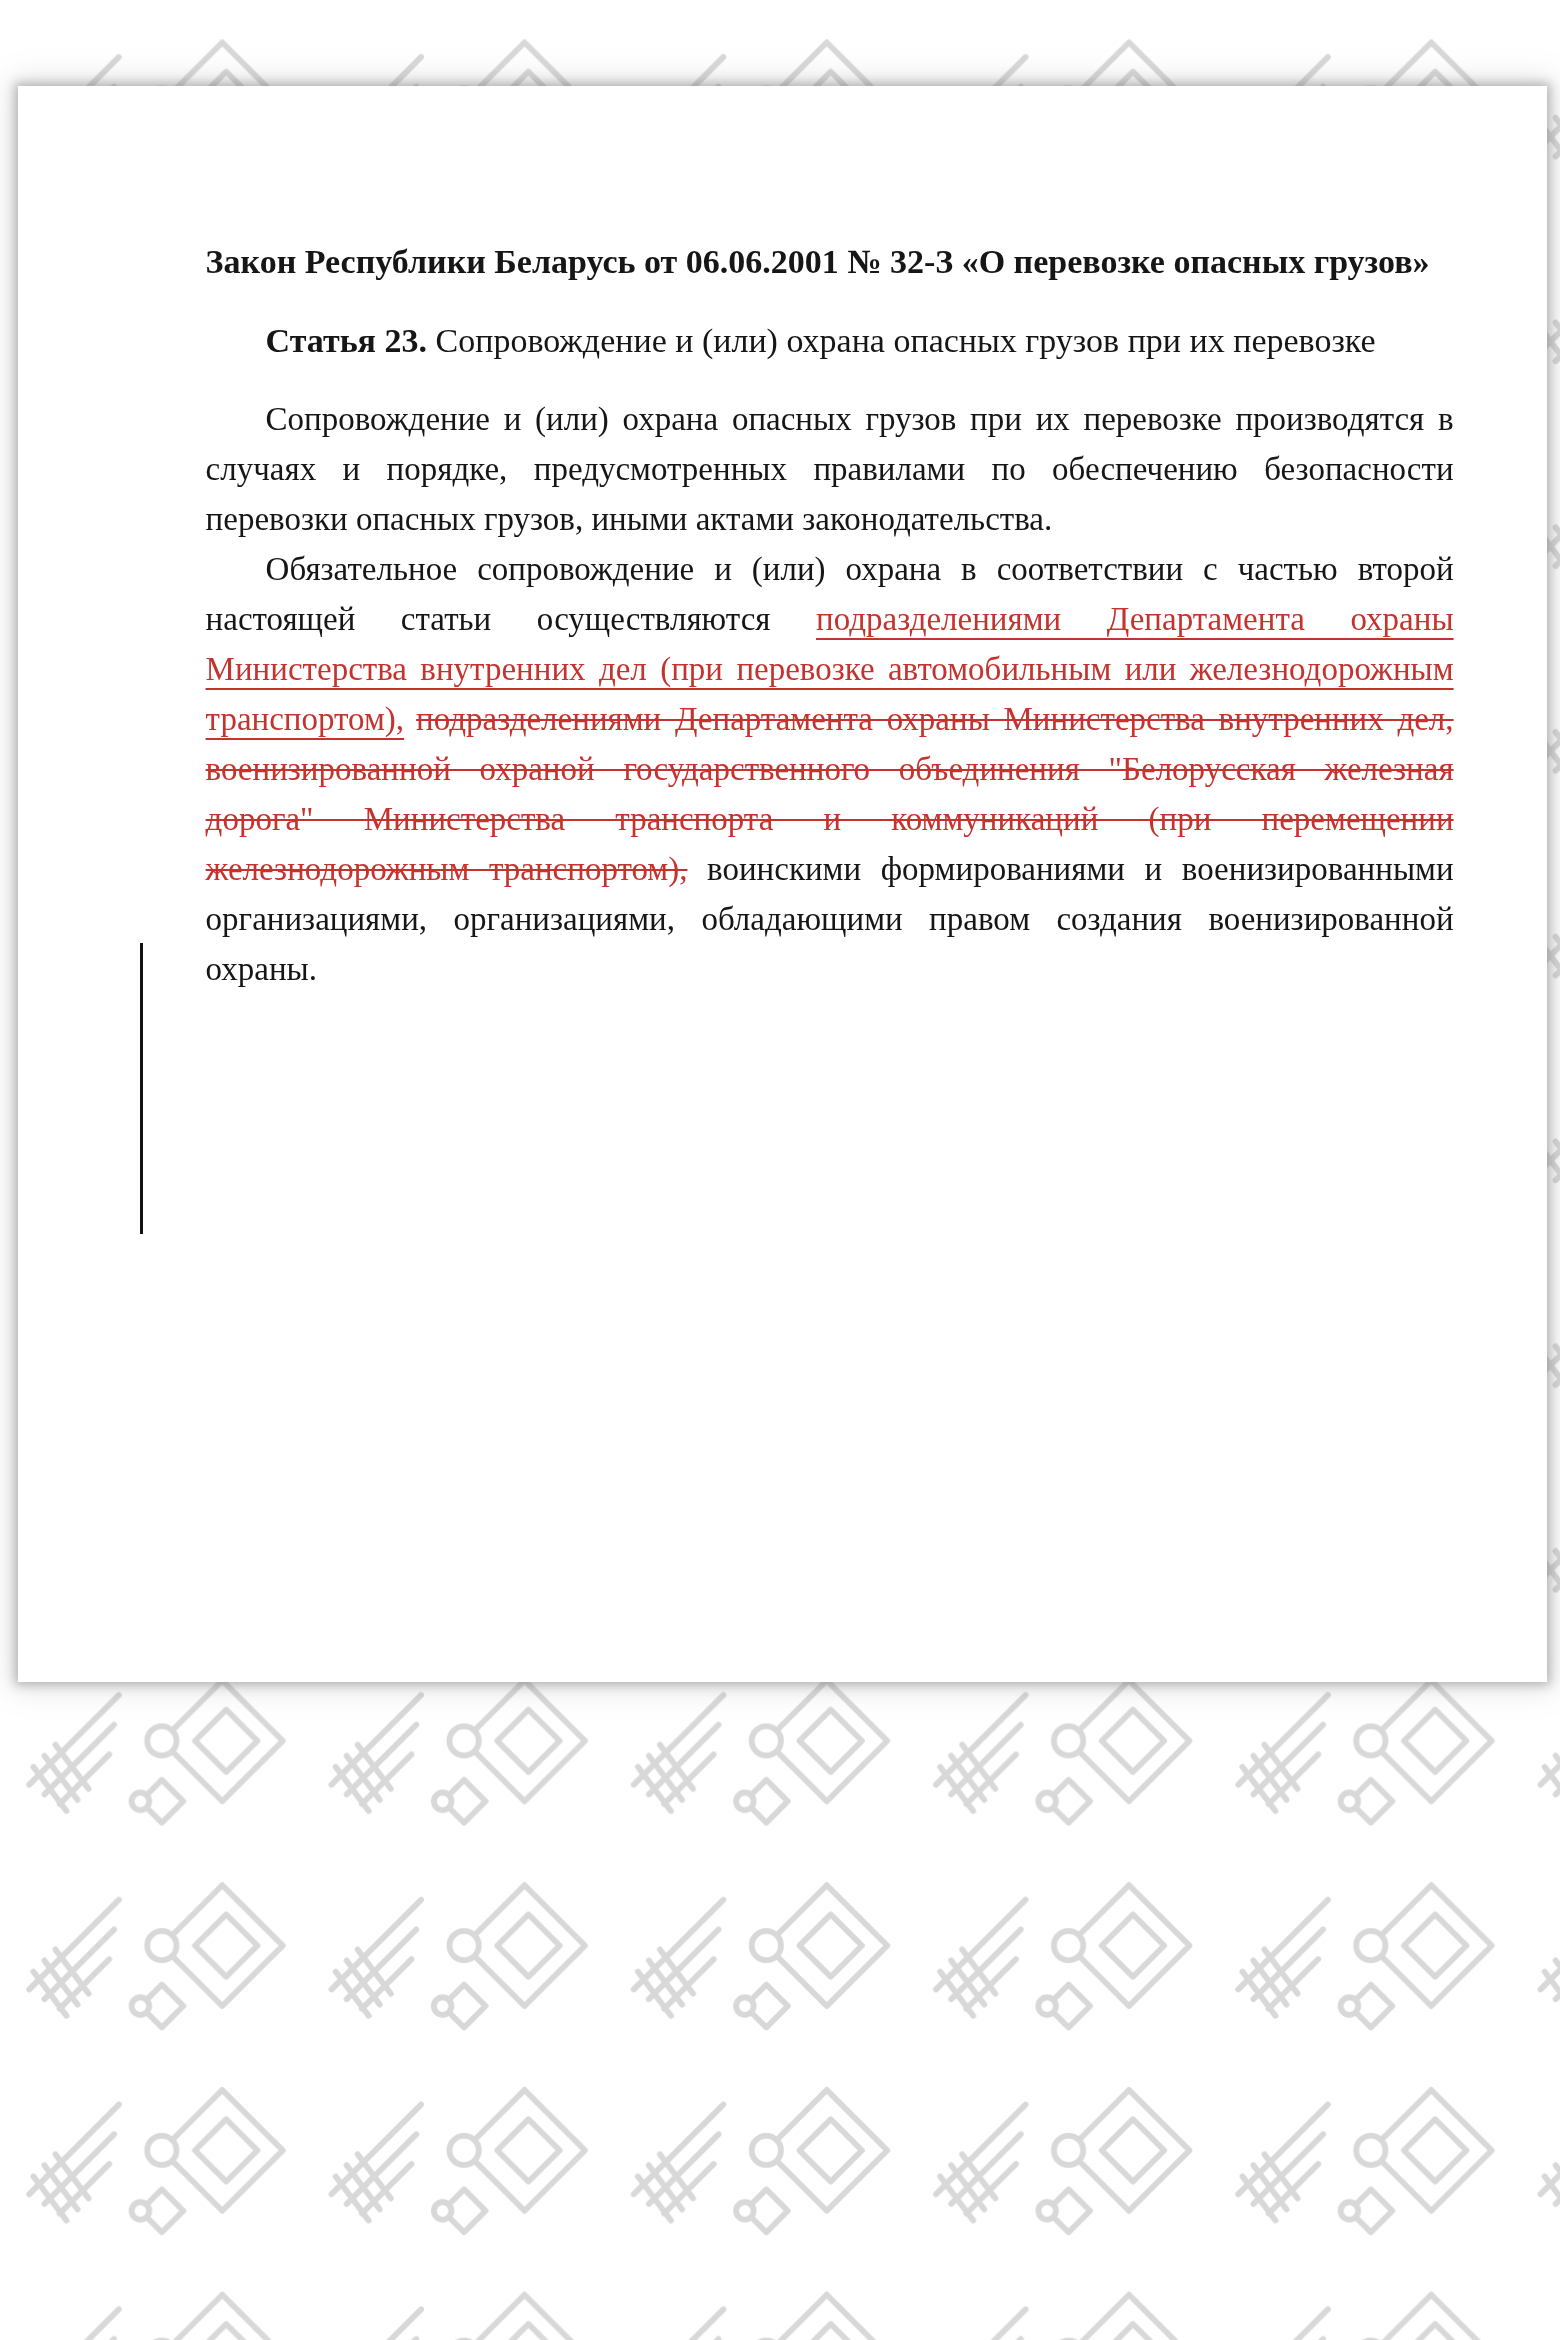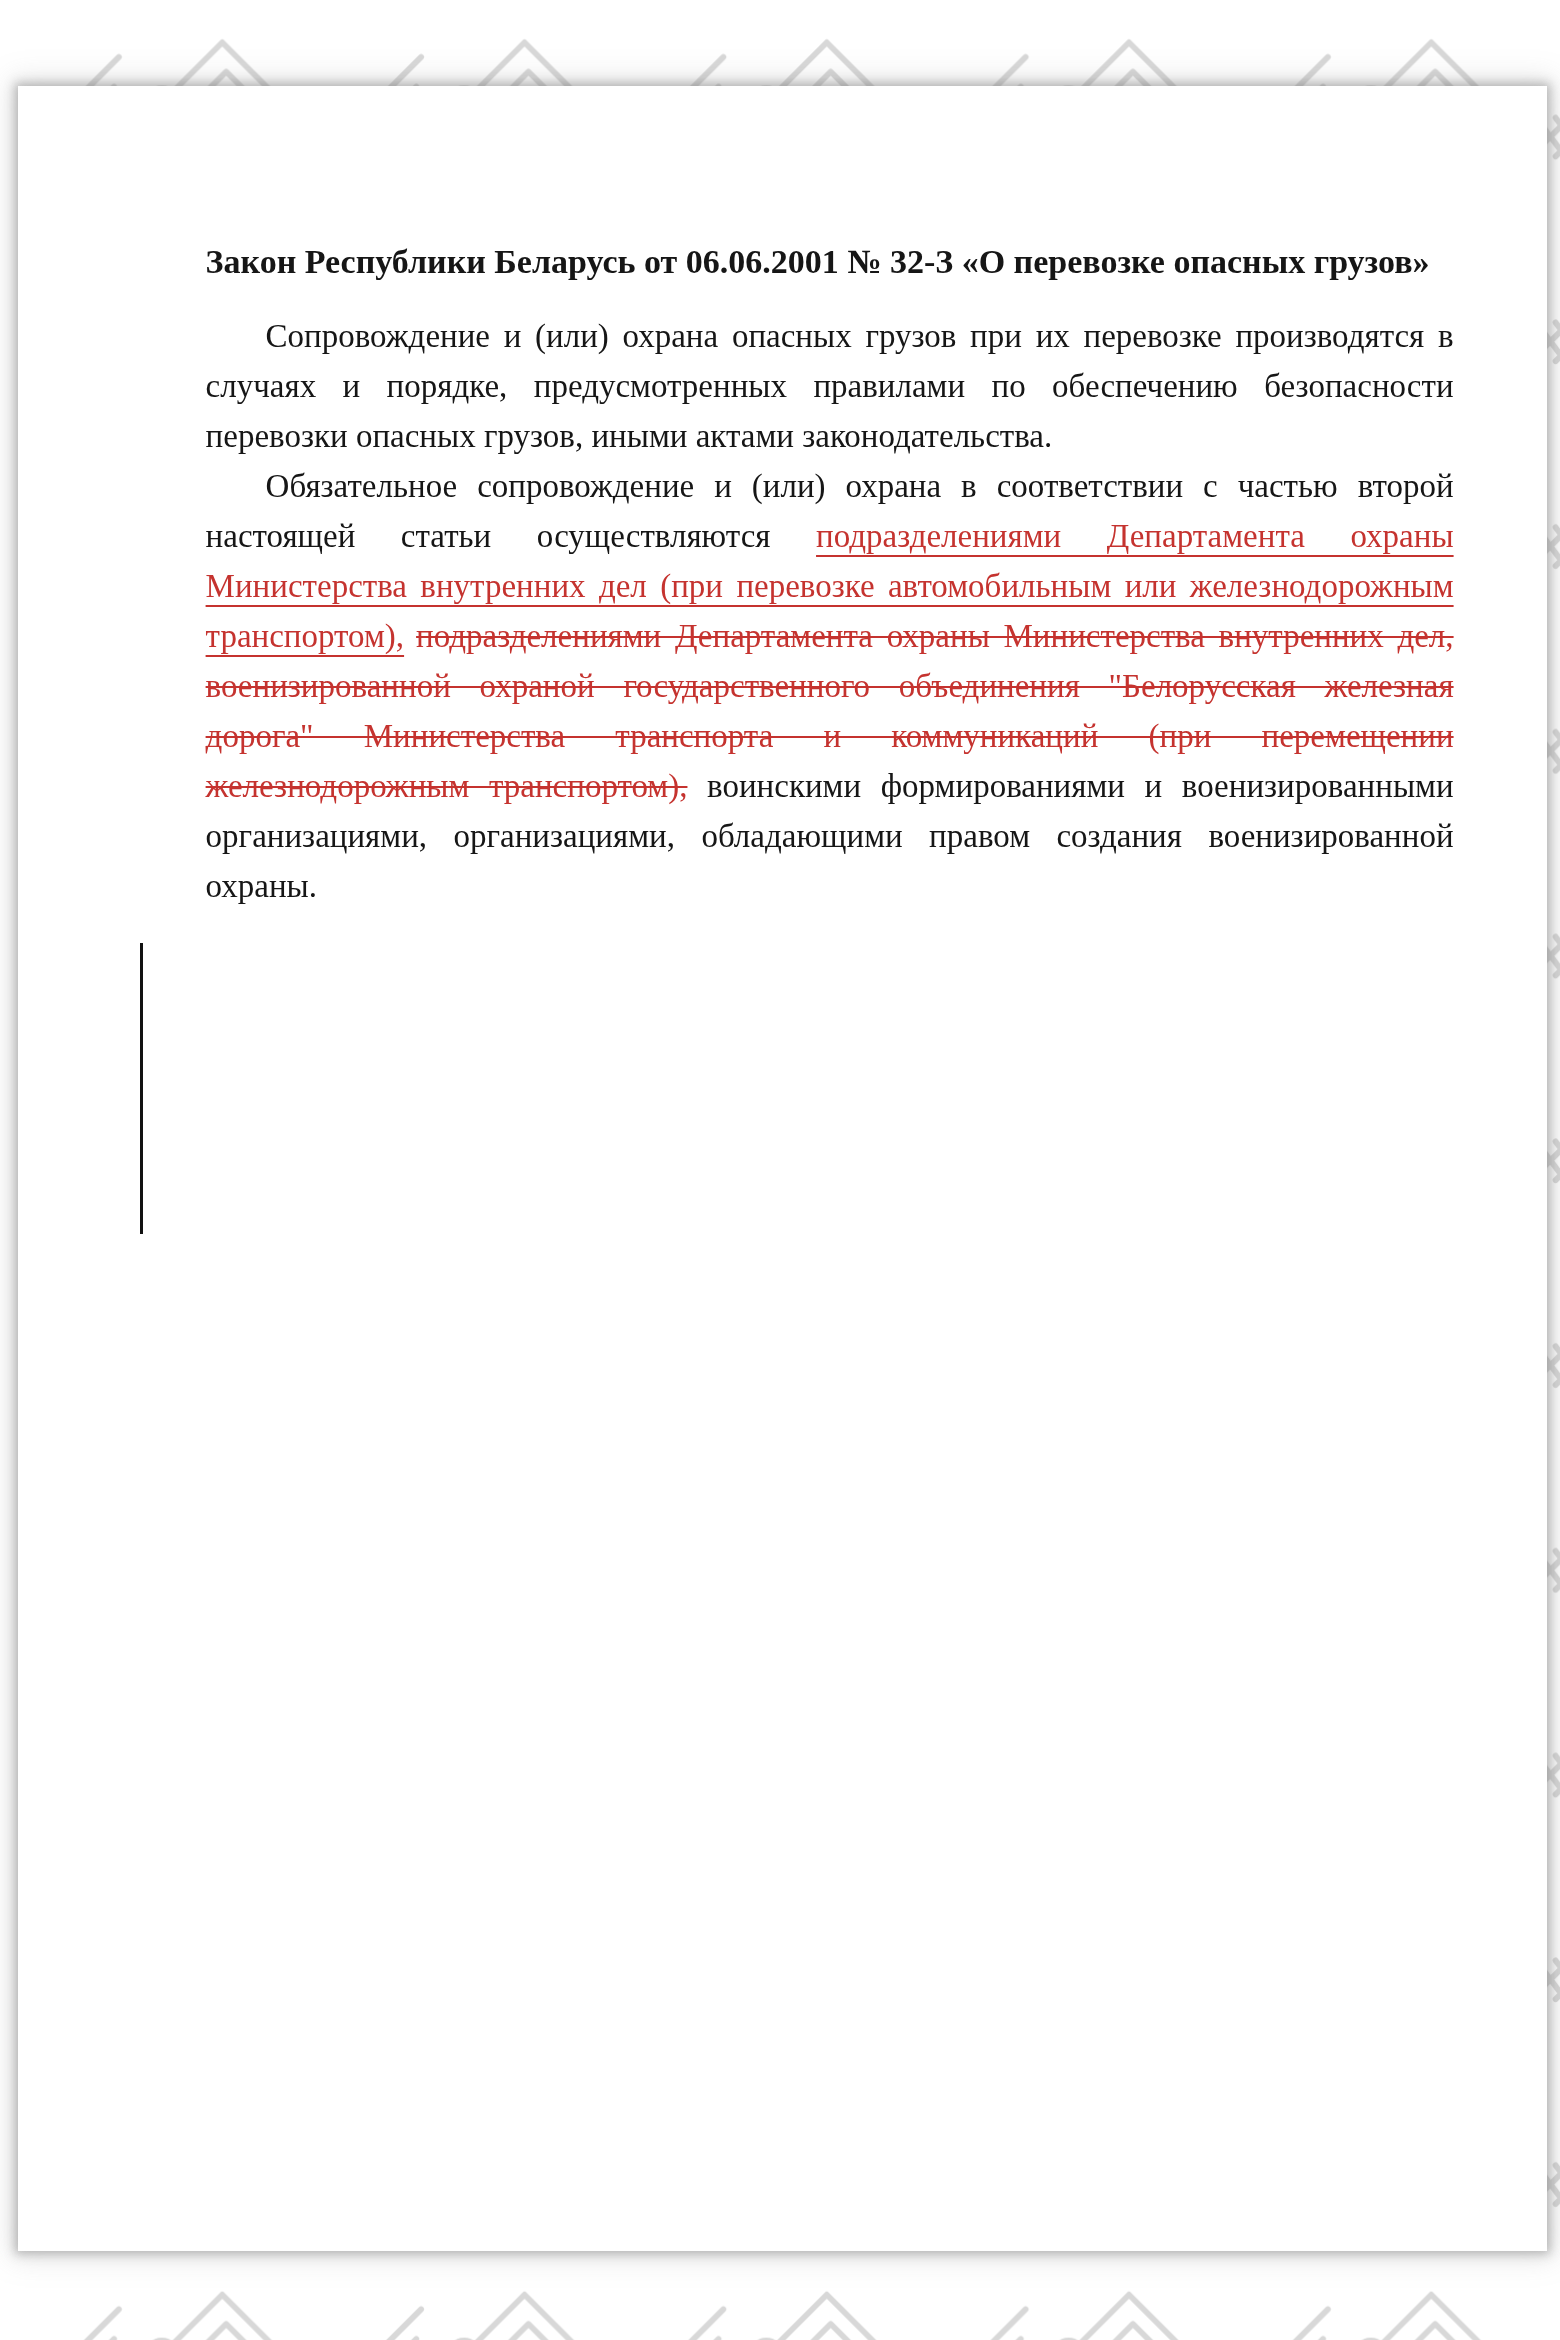--- a/index.html
+++ b/index.html
@@ -16,21 +16,21 @@
   }
   .bg{
     position:absolute;
     left:0;top:0;
     width:1560px;height:2341px;
     z-index:0;
   }
   .page{
     position:absolute;
     left:17.6px;top:86px;
-    width:1529px;height:2165px;
+    width:1529px;height:1596px;
     background:#ffffff;
     box-shadow:0 0 9.8px 2.9px rgba(110,110,110,0.45), 0 0 27px 5.9px rgba(140,140,140,0.25);
     z-index:1;
   }
   .content{
     position:absolute;
     left:188px;top:146px;
     width:1248px;
     color:var(--body-text);
     font-size:33px;
@@ -104,20 +104,21 @@
 </svg>
 
 <div class="page">
 
   <div class="change-bar"></div>
 
   <div class="content">
 
     <p class="doc-title">Закон Республики Беларусь от 06.06.2001 № 32-З «О перевозке опасных грузов»</p>
 
+    <p class="article-heading"><span class="article-label">Статья 23.</span><span> Сопровождение и (или) охрана опасных грузов при их перевозке</span></p>
 
     <p class="body-para">Сопровождение и (или) охрана опасных грузов при их перевозке производятся в случаях и порядке, предусмотренных правилами по обеспечению безопасности перевозки опасных грузов, иными актами законодательства.</p>
 
 
     <p class="body-para"><span>Обязательное сопровождение и (или) охрана в соответствии с частью второй настоящей статьи осуществляются </span><span class="ins">подразделениями Департамента охраны Министерства внутренних дел (при перевозке автомобильным или железнодорожным транспортом),</span><span class="del">подразделениями Департамента охраны Министерства внутренних дел, военизированной охраной государственного объединения "Белорусская железная дорога" Министерства транспорта и коммуникаций (при перемещении железнодорожным транспортом),</span><span> воинскими формированиями и военизированными организациями, организациями, обладающими правом создания военизированной охраны.</span></p>
 
   </div>
 </div>
 
 

